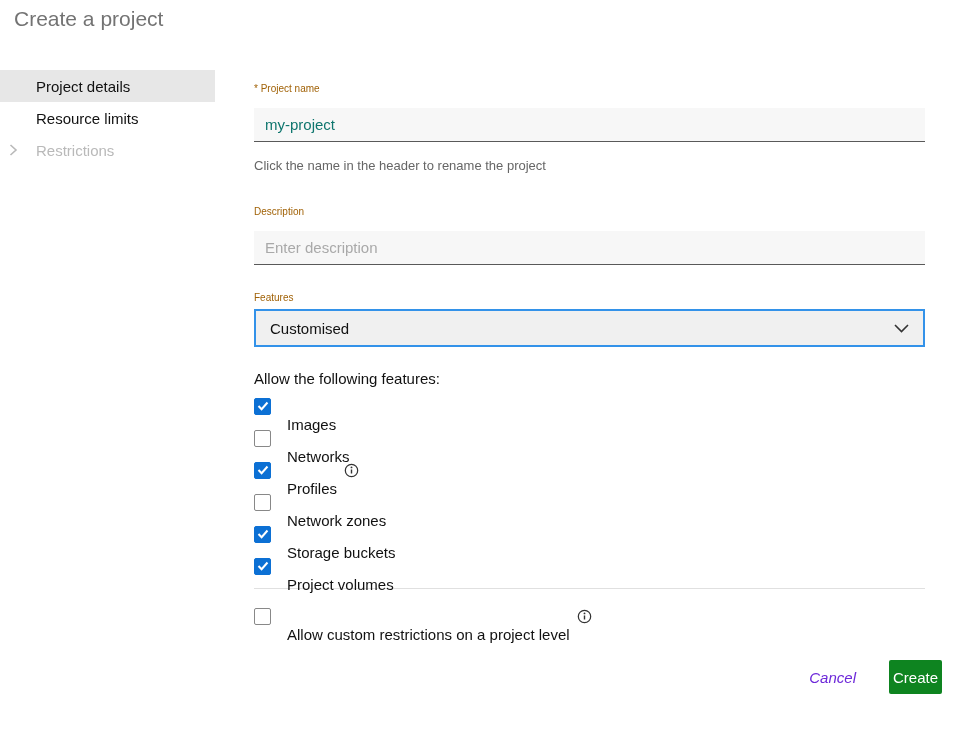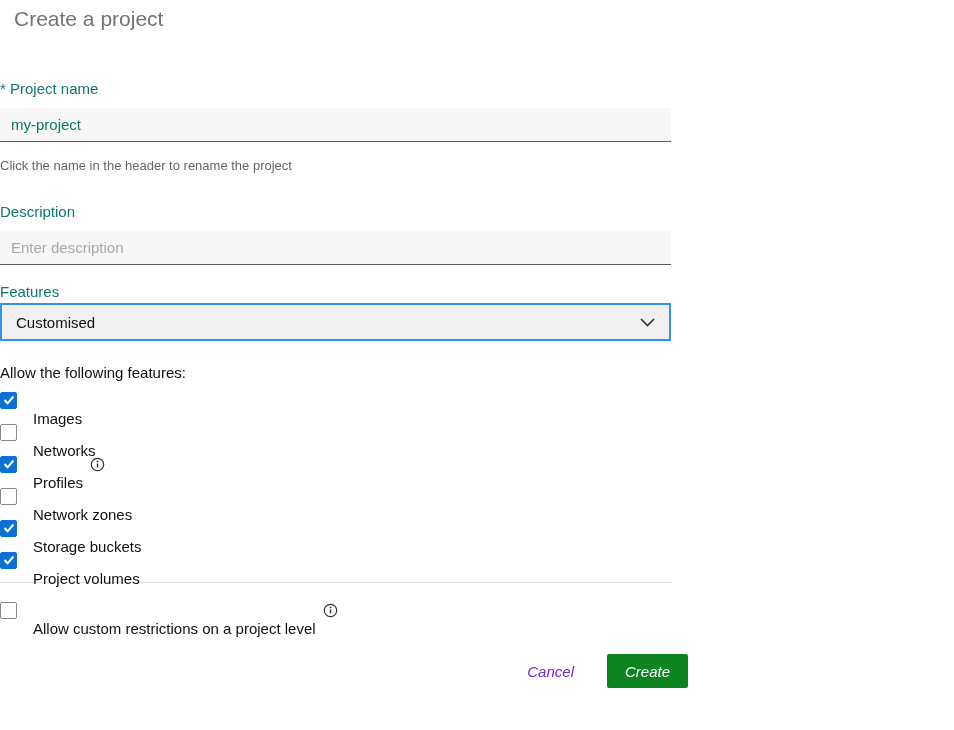--- a/index.html
+++ b/index.html
@@ -39,41 +39,41 @@
   .nav-item.active { background: var(--active-nav-bg); }
   .nav-item.disabled { color: var(--disabled-text); cursor: default; }
   .nav-chevron {
     position: absolute; left: 9px; top: 50%;
     transform: translateY(-50%);
     display: flex;
   }
 
   
   .form { width: 671px; }
-  .f-label { display: block; font-size: 15px; line-height: 20px; color: #0f766e; }
+  .f-label { display: block; font-size: 10px; line-height: 20px; color: #a16207; }
 
   .lbl-project-name { margin-top: 9px; }
   .text-input {
     display: block; width: 100%; height: 34px;
     margin-top: 9px;
     padding: 0 11px;
     font-family: inherit; font-size: 15px; color: #0f766e;
     background: var(--input-bg);
     border: 0; border-bottom: 1px solid var(--input-border);
     border-radius: 0;
     outline: none;
   }
   .text-input::placeholder { color: #a9a9a9; }
   .help-text {
     margin: 16px 0 0 0;
     font-size: 13px; line-height: 16px;
     color: var(--helper-text);
   }
   .lbl-description { margin-top: 28px; }
-  .lbl-features { margin-top: 17px; }
+  .lbl-features { margin-top: 23px; }
 
   
   .select-box {
     margin-top: 1px;
     height: 38px; width: 100%;
     display: flex; align-items: center; justify-content: space-between;
     padding: 0 14px;
     background: #f0f0f0;
     border: 2px solid var(--focus-blue);
     font-size: 15px;
@@ -112,38 +112,53 @@
     display: flex; justify-content: flex-end; align-items: center;
   }
   .btn-cancel {
     background: none; border: none; padding: 0;
     font-family: inherit; font-size: 15px; color: #6d28d9;
     cursor: pointer;
     font-style: italic;
   }
   .btn-create {
     margin-left: 33px;
-    height: 34px; padding: 0 18px;
+    height: 34px; padding: 0 4px;
     background: var(--accent-green);
     color: #fff;
     border: none; border-radius: 2px;
     font-family: inherit; font-size: 15px;
     cursor: pointer;
-    font-style: italic;
   }
 </style>
 </head>
 <body>
 
 <div class="page">
 
   <h1 class="page-title">Create a project</h1>
 
   <div class="content">
 
+    <nav class="sidebar">
+      <div class="nav-item active">
+        <span>Project details</span>
+      </div>
+      <div class="nav-item">
+        <span>Resource limits</span>
+      </div>
+      <div class="nav-item disabled">
+        <span class="nav-chevron">
+          <svg width="9" height="12" viewBox="0 0 9 12">
+              <path d="M1.5 1 L7 6 L1.5 11" fill="none" stroke="#b9b9b9" stroke-width="1.6"></path>
+            </svg>
+        </span>
+        <span>Restrictions</span>
+      </div>
+    </nav>
 
     <div class="form">
 
       <label class="f-label lbl-project-name">* Project name</label>
       <input class="text-input" type="text" value="my-project" style="">
       <p class="help-text">Click the name in the header to rename the project</p>
 
       <label class="f-label lbl-description">Description</label>
       <input class="text-input" type="text" placeholder="Enter description" style="">
 

